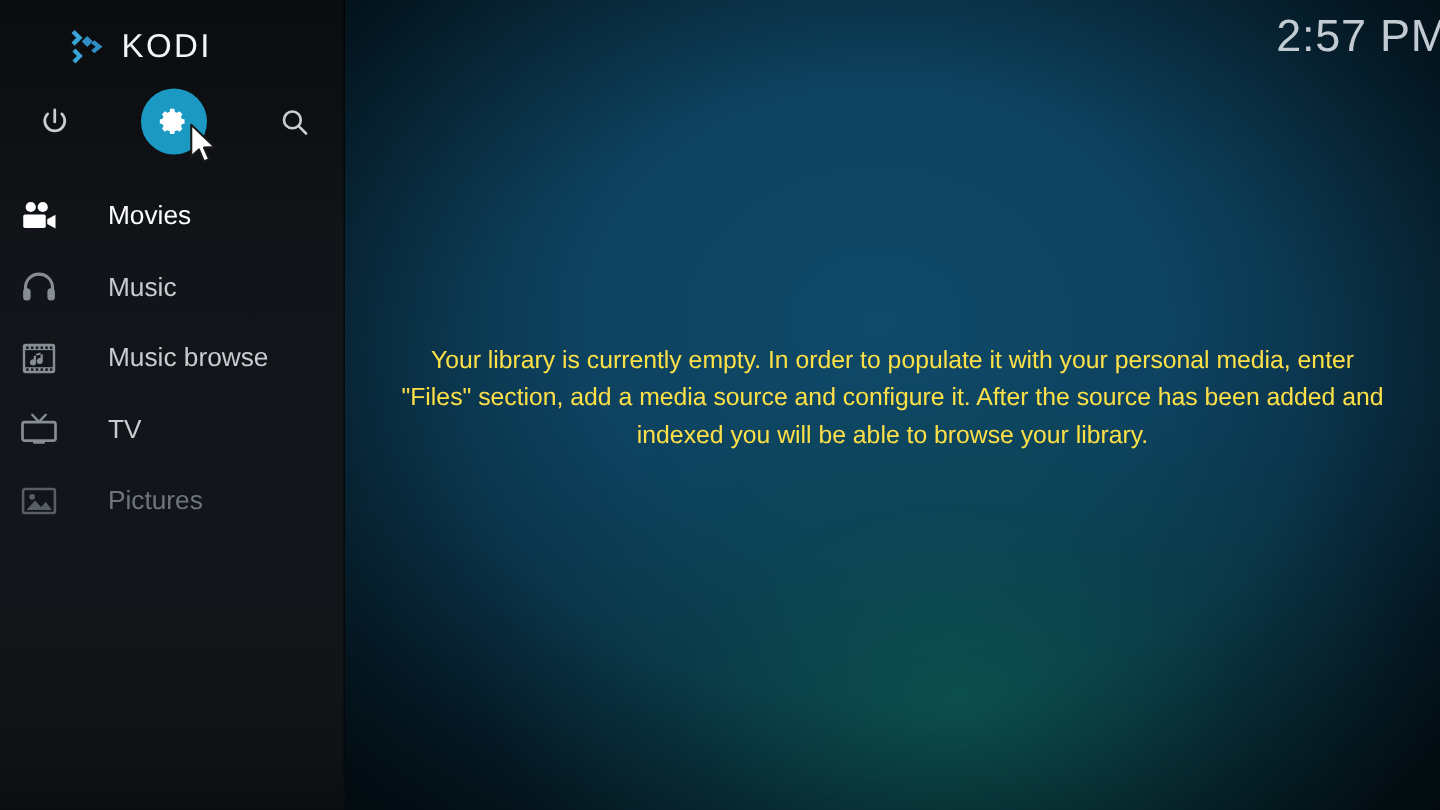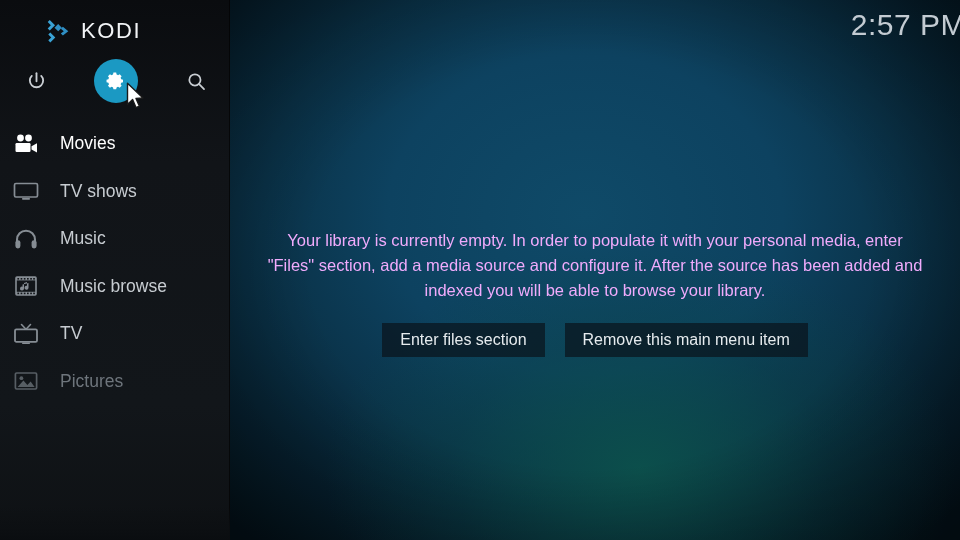--- a/index.html
+++ b/index.html
@@ -112,21 +112,21 @@
   }
   .menu-icon {
     width: 34px;
     margin-left: 9px;
     display: flex;
     align-items: center;
     justify-content: center;
     flex: none;
   }
   .menu-label {
-    margin-left: 17px;
+    margin-left: 29px;
     font-size: 17.5px;
     line-height: 1;
     color: #c7ccd1;
     white-space: nowrap;
   }
   .menu-item.active .menu-label { color: #ffffff; }
   .menu-item.active .menu-icon svg { fill: #ffffff; opacity: 1; }
   .menu-icon svg { fill: #8d949b; opacity: .95; }
   .menu-item.dim .menu-label { color: #6e757c; }
   .menu-item.dim .menu-icon svg { fill: #5b6268; }
@@ -161,21 +161,21 @@
   }
   #empty-block {
     position: absolute;
     left: 0; top: 228px;
     width: 730px;
     text-align: center;
   }
   #empty-text {
     margin: 0 auto;
     width: 662px;
-    color: #f0abfc;
+    color: #fde047;
     font-size: 16.5px;
     line-height: 25px;
   }
   #btn-row {
     margin-top: 20px;
     display: flex;
     justify-content: center;
     gap: 20px;
   }
   .dlg-btn {
@@ -209,24 +209,20 @@
 
   <div id="bg"></div>
   <div id="bg-vignette"></div>
 
   <div id="main">
 
     <div id="clock">2:57 PM</div>
 
     <div id="empty-block">
       <p id="empty-text">Your library is currently empty. In order to populate it with your personal media, enter "Files" section, add a media source and configure it. After the source has been added and indexed you will be able to browse your library.</p>
-      <div id="btn-row">
-        <button class="dlg-btn">Enter files section</button>
-        <button class="dlg-btn">Remove this main menu item</button>
-      </div>
     </div>
   </div>
 
   <div id="sidebar">
 
     <div id="logo">
       <span>
         <svg id="logo-mark" viewBox="0 0 32 32" aria-hidden="true">
           <g fill="#3aa3d6">
             <path d="M6.6 3.4 L12.6 9.4 L6.6 15.4 L4.2 13.0 L7.8 9.4 L4.2 5.8 Z"></path>
@@ -277,29 +273,20 @@
           <svg width="26" height="20" viewBox="0 0 26 20" aria-hidden="true">
             <circle cx="7.5" cy="4" r="3.4"></circle>
             <circle cx="15.5" cy="4" r="3.4"></circle>
             <rect x="2.5" y="9" width="15" height="9" rx="1.2"></rect>
             <path d="M18.5 12.2 L24 9.2 v9.2 l-5.5-3 z"></path>
           </svg>
         </span>
         <span class="menu-label">Movies</span>
       </div>
 
-      <div class="menu-item">
-        <span class="menu-icon">
-          <svg width="26" height="20" viewBox="0 0 26 20" aria-hidden="true">
-            <rect x="1.5" y="2.5" width="23" height="13.5" rx="1.4" fill="none" stroke="#8d949b" stroke-width="1.7"></rect>
-            <rect x="9" y="17" width="8" height="1.7" rx="0.8"></rect>
-          </svg>
-        </span>
-        <span class="menu-label">TV shows</span>
-      </div>
 
       <div class="menu-item">
         <span class="menu-icon">
           <svg width="24" height="22" viewBox="0 0 24 22" aria-hidden="true">
             <path d="M3 13.5 v-1.8a9 9 0 0 1 18 0 v1.8" fill="none" stroke="#8d949b" stroke-width="2.1" stroke-linecap="round"></path>
             <rect x="1.4" y="12.2" width="5" height="8.2" rx="2.4"></rect>
             <rect x="17.6" y="12.2" width="5" height="8.2" rx="2.4"></rect>
           </svg>
         </span>
         <span class="menu-label">Music</span>

